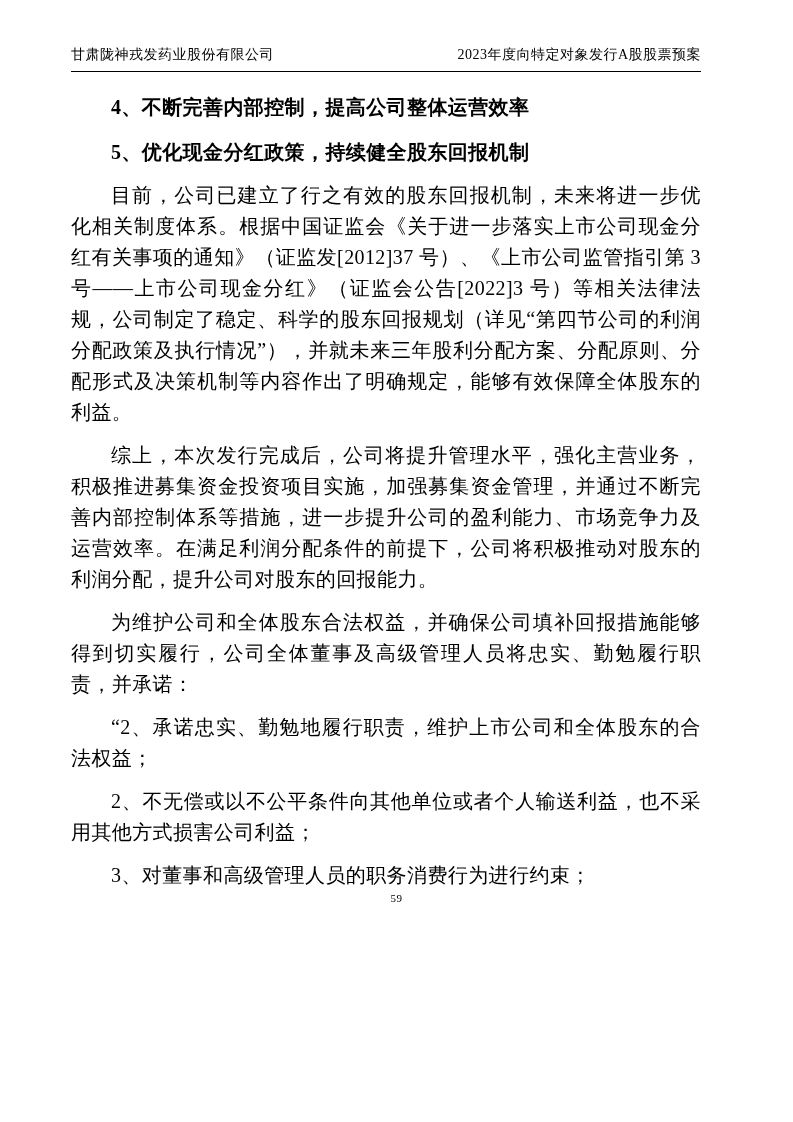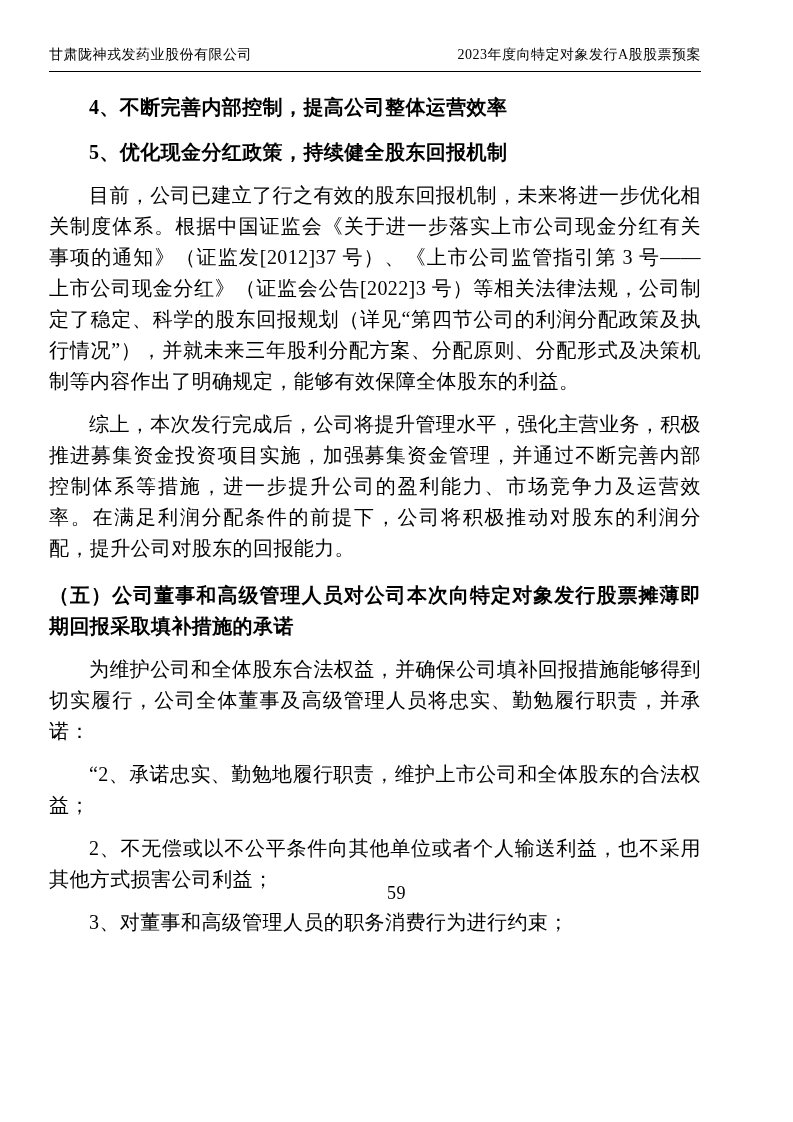--- a/index.html
+++ b/index.html
@@ -11,21 +11,21 @@
     width: 793px;
     height: 1122px;
     font-family: "Liberation Serif", "DejaVu Serif", serif;
     color: #000000;
   }
   .page {
     position: relative;
     width: 793px;
     height: 974px;
     box-sizing: border-box;
-    padding: 46px 92px 0 49px;
+    padding: 46px 92px 0 71px;
     background: #ffffff;
     overflow: hidden;
   }
   .header {
     display: flex;
     justify-content: space-between;
     align-items: flex-end;
     font-size: 14px;
     line-height: 18px;
     padding-bottom: 7px;
@@ -54,40 +54,39 @@
     font-weight: bold;
     text-indent: 0;
     margin: 16px 0 12px 0;
   }
   .footer {
     position: absolute;
     left: 0;
     bottom: 70px;
     width: 100%;
     text-align: center;
-    font-size: 18px;
+    font-size: 11px;
     letter-spacing: 0.5px;
   }
 </style>
 </head>
 <body>
 
 <div class="page">
 
   <div class="header">
     <span class="hdr-left">甘肃陇神戎发药业股份有限公司</span>
     <span class="hdr-right">2023年度向特定对象发行A股股票预案</span>
   </div>
 
   <div class="content">
     <div class="h-num">4、不断完善内部控制，提高公司整体运营效率</div>
     <div class="h-num">5、优化现金分红政策，持续健全股东回报机制</div>
     <p class="para">目前，公司已建立了行之有效的股东回报机制，未来将进一步优化相关制度体系。根据中国证监会《关于进一步落实上市公司现金分红有关事项的通知》（证监发[2012]37 号）、《上市公司监管指引第 3 号——上市公司现金分红》（证监会公告[2022]3 号）等相关法律法规，公司制定了稳定、科学的股东回报规划（详见“第四节公司的利润分配政策及执行情况”），并就未来三年股利分配方案、分配原则、分配形式及决策机制等内容作出了明确规定，能够有效保障全体股东的利益。</p>
     <p class="para">综上，本次发行完成后，公司将提升管理水平，强化主营业务，积极推进募集资金投资项目实施，加强募集资金管理，并通过不断完善内部控制体系等措施，进一步提升公司的盈利能力、市场竞争力及运营效率。在满足利润分配条件的前提下，公司将积极推动对股东的利润分配，提升公司对股东的回报能力。</p>
-    <div class="h-sub">（五）公司董事和高级管理人员对公司本次向特定对象发行股票摊薄即期回报采取填补措施的承诺</div>
     <p class="para">为维护公司和全体股东合法权益，并确保公司填补回报措施能够得到切实履行，公司全体董事及高级管理人员将忠实、勤勉履行职责，并承诺：</p>
     <p class="para">“2、承诺忠实、勤勉地履行职责，维护上市公司和全体股东的合法权益；</p>
     <p class="para">2、不无偿或以不公平条件向其他单位或者个人输送利益，也不采用其他方式损害公司利益；</p>
     <p class="para">3、对董事和高级管理人员的职务消费行为进行约束；</p>
   </div>
 
   <div class="footer">
     <span>59</span>
   </div>
 

